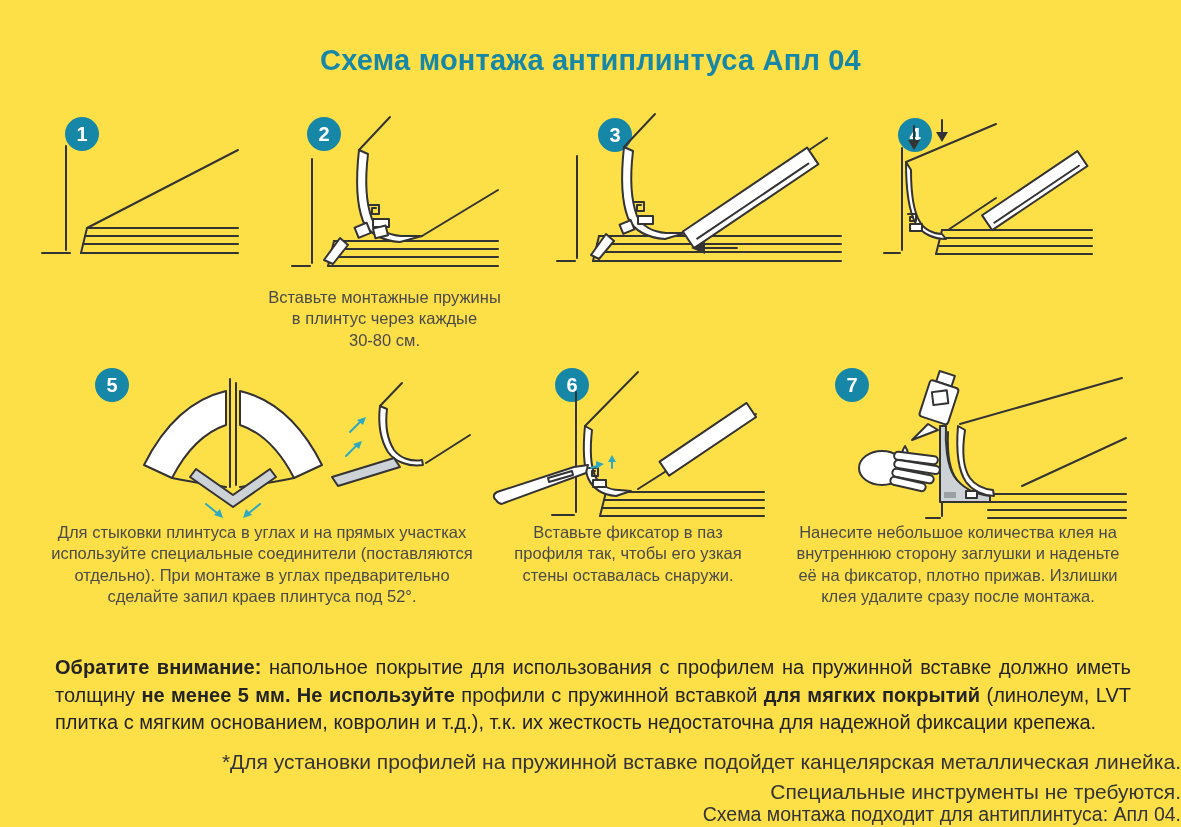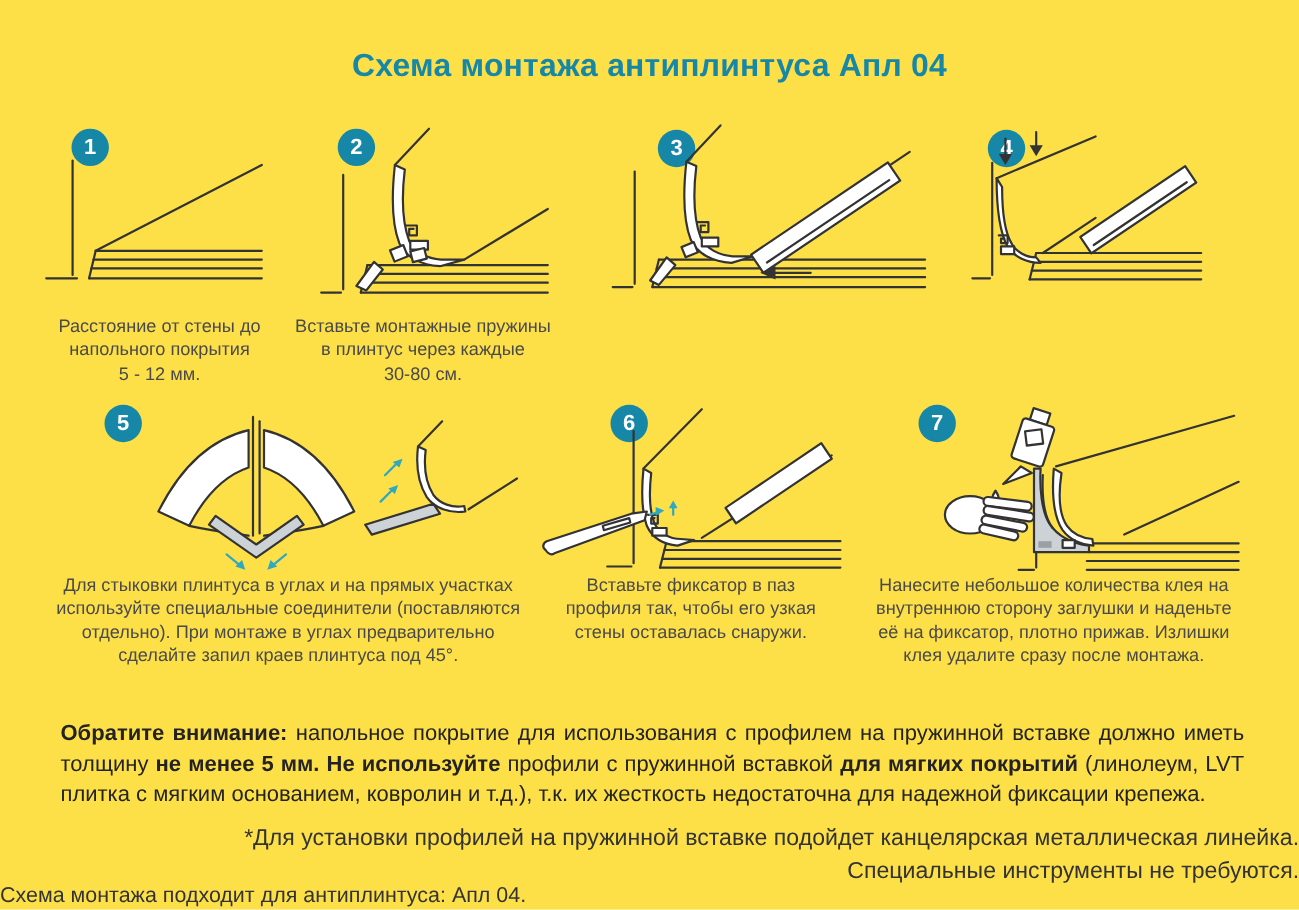--- a/index.html
+++ b/index.html
@@ -22,21 +22,21 @@
   svg.draw .fillg{fill:#ccd2d6;}
   svg.draw .filld{fill:#9aa0a4;stroke:none;}
   svg.draw .teal{stroke:#2fa8c0;}
   svg.draw .tealfill{fill:#2fa8c0;stroke:none;}
   svg.draw .darkfill{fill:#333;stroke:none;}
   .notice{position:absolute;left:55px;top:634px;width:1076px;font-size:20px;
           line-height:1.38;color:#232323;text-align:justify;}
   .notice b{font-weight:bold;}
   .note{position:absolute;left:0;top:726px;width:1181px;text-align:right;font-size:21px;
         line-height:1.45;color:#333;white-space:pre-line;}
-  .compat{position:absolute;left:0;top:783px;width:1181px;text-align:left;
+  .compat{position:absolute;left:0;top:783px;width:1181px;text-align:right;
           font-size:19.5px;color:#333;}
 </style>
 </head>
 <body>
 
 <div id="canvas">
 
   <div class="page-title">Схема монтажа антиплинтуса Апл 04</div>
 
   <div class="step row1" style="left:35px;top:112px;width:220px;height:250px">
@@ -44,23 +44,20 @@
     <svg class="draw ill" style="left:5px;top:28px" width="200" height="128" viewBox="0 0 200 128">
       <line x1="26" y1="6" x2="26" y2="110"></line>
       <line x1="2" y1="113" x2="30" y2="113"></line>
       <line x1="47" y1="88" x2="41" y2="113"></line>
       <line x1="47" y1="88" x2="198" y2="88"></line>
       <line x1="45" y1="96" x2="198" y2="96"></line>
       <line x1="43" y1="104" x2="198" y2="104"></line>
       <line x1="41" y1="113" x2="198" y2="113"></line>
       <line x1="47" y1="88" x2="198" y2="10"></line>
     </svg>
-    <div class="caption">Расстояние от стены до
-напольного покрытия
-5 - 12 мм.</div>
   </div>
 
   <div class="step row1" style="left:262px;top:112px;width:245px;height:250px">
     <div class="badge" style="left:45px;top:5px">2</div>
     <svg class="draw ill" style="left:10px;top:3px" width="230" height="158" viewBox="0 0 230 158">
       <line x1="40" y1="44" x2="40" y2="148"></line>
       <line x1="20" y1="151" x2="38" y2="151"></line>
       <line x1="62" y1="126" x2="56" y2="151"></line>
       <line x1="62" y1="126" x2="226" y2="126"></line>
       <line x1="60" y1="134" x2="226" y2="134"></line>
@@ -151,21 +148,21 @@
       <path class="fillg" d="M282,102 L344,83 L350,92 L288,111 Z"></path>
       <line x1="376" y1="88" x2="420" y2="60"></line>
       <line class="teal" x1="300" y1="57" x2="311" y2="46"></line>
       <polygon class="tealfill" points="316,42 307,45 313,50"></polygon>
       <line class="teal" x1="296" y1="81" x2="307" y2="70"></line>
       <polygon class="tealfill" points="312,66 303,69 309,74"></polygon>
     </svg>
     <div class="caption">Для стыковки плинтуса в углах и на прямых участках
 используйте специальные соединители (поставляются
 отдельно). При монтаже в углах предварительно
-сделайте запил краев плинтуса под 45°.</div>
+сделайте запил краев плинтуса под 52°.</div>
   </div>
 
   <div class="step row2" style="left:483px;top:368px;width:290px;height:250px">
     <div class="badge" style="left:72px;top:0px">6</div>
     <svg class="draw ill" style="left:5px;top:2px" width="280" height="152" viewBox="0 0 280 152">
       <line x1="88" y1="22" x2="88" y2="142"></line>
       <line x1="64" y1="145" x2="86" y2="145"></line>
       <line x1="150" y1="2" x2="97" y2="56"></line>
       <line x1="118" y1="122" x2="112" y2="146"></line>
       <line x1="118" y1="122" x2="276" y2="122"></line>

